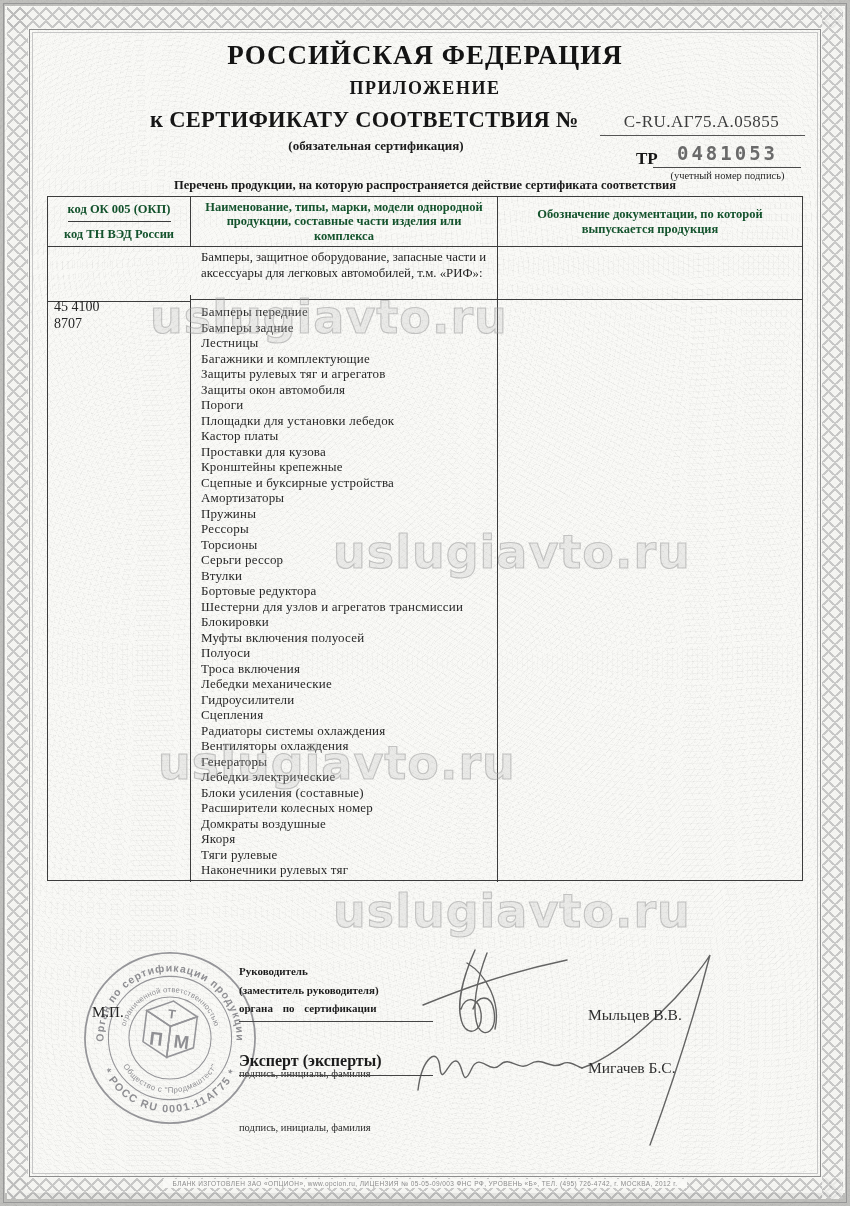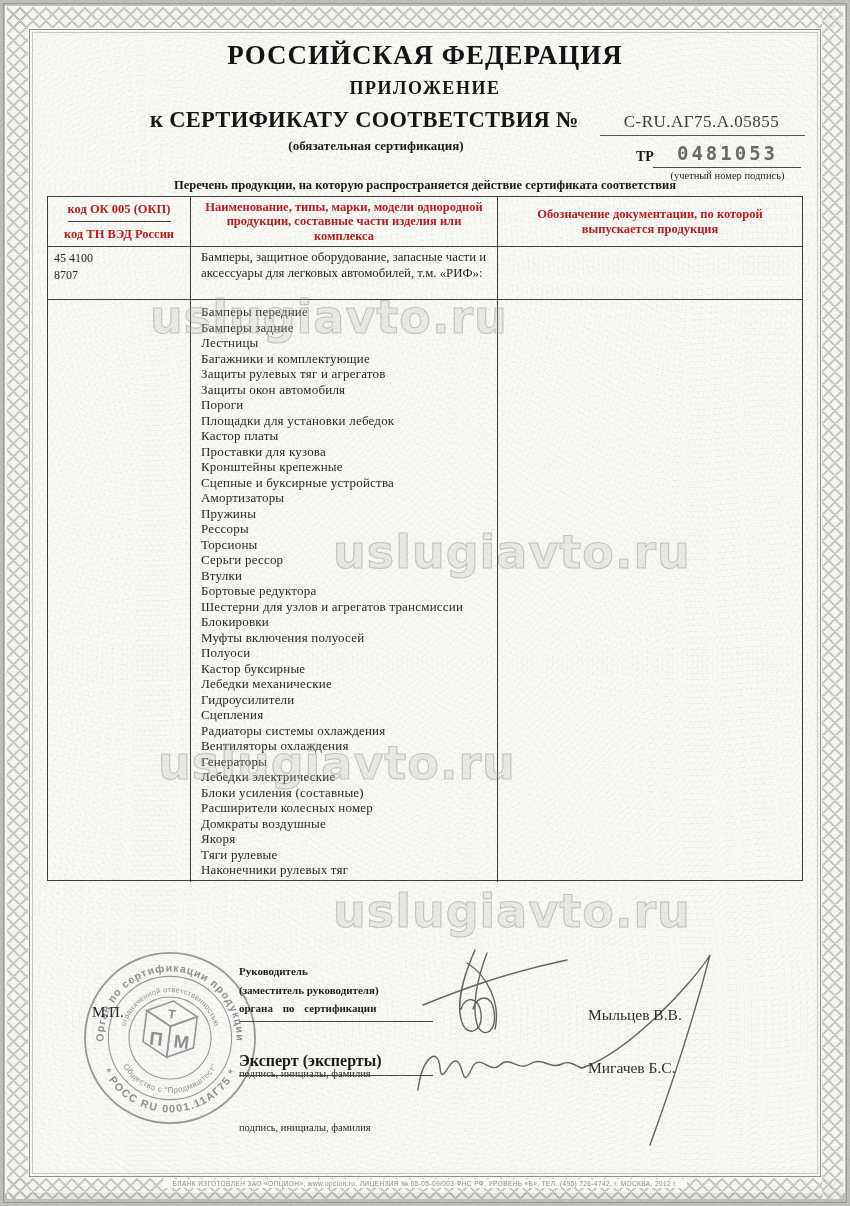--- a/index.html
+++ b/index.html
@@ -34,39 +34,39 @@
 
   .abs{position:absolute;}
   .center{text-align:center;}
 
   .title{left:0;right:0;top:40px;font-size:27px;font-weight:bold;letter-spacing:1px;color:#141414;}
   .subtitle{left:0;right:0;top:78px;font-size:18px;font-weight:bold;letter-spacing:1.5px;color:#161616;}
   .cert-label{left:150px;top:107px;font-size:22.5px;font-weight:bold;color:#161616;letter-spacing:.3px;}
   .cert-number{left:600px;width:203px;top:112px;font-size:17px;color:#3c3c3c;text-align:center;letter-spacing:.5px;}
   .cert-underline{left:600px;width:205px;top:135px;border-bottom:1.3px solid #555;height:0;}
   .oblig{left:152px;width:448px;top:138px;font-size:13px;font-weight:bold;color:#1c1c1c;}
-  .tr-label{left:636px;top:149px;font-size:14px;font-weight:bold;color:#161616;}
+  .tr-label{left:636px;top:149px;font-size:17px;font-weight:bold;color:#161616;}
   .blank-number{left:655px;width:145px;top:142px;font-family:"DejaVu Sans Mono",monospace;
     font-size:19px;font-weight:bold;color:#6a6a6a;letter-spacing:3px;text-align:center;}
   .blank-underline{left:653px;width:148px;top:167px;border-bottom:1.2px solid #4a4a4a;height:0;}
   .blank-caption{left:640px;width:175px;top:170px;font-size:10.5px;color:#2a2a2a;text-align:center;}
   .table-caption{left:0;right:0;top:178px;font-size:12.5px;font-weight:bold;color:#1a1a1a;}
 
   
   .cert-table{left:47px;top:196px;width:756px;height:685px;border:1.5px solid #3c3c3c;
     display:grid;grid-template-columns:143px 307px 1fr;grid-template-rows:50px 53px 1fr;
     background:transparent;z-index:2;box-sizing:border-box;}
   .cell{border-right:1px solid #3c3c3c;border-bottom:1px solid #3c3c3c;box-sizing:border-box;}
   .cell:nth-child(3n){border-right:none;}
   .row-last{border-bottom:none;}
-  .hdr{font-size:12.5px;font-weight:bold;color:#b91c1c;display:flex;align-items:center;justify-content:center;text-align:center;line-height:14.5px;padding:2px 8px;}
+  .hdr{font-size:12.5px;font-weight:bold;color:#14532d;display:flex;align-items:center;justify-content:center;text-align:center;line-height:14.5px;padding:2px 8px;}
   .hdr-split{display:flex;flex-direction:column;padding:0;}
   .hdr-split > div{flex:1;display:flex;align-items:center;justify-content:center;}
   .hdr-split > div:first-child{border-bottom:1px solid #3c3c3c;}
-  .codes{font-size:12px;padding:3px 6px;line-height:17px;color:#252525;}
+  .codes{font-size:14px;padding:3px 6px;line-height:17px;color:#252525;margin-top:48px;}
   .desc{font-size:12.8px;padding:3px 10px;line-height:15.8px;color:#252525;}
   .products{font-size:13px;padding:4px 10px;line-height:15.5px;color:#282828;letter-spacing:.2px;}
   .product-line{white-space:nowrap;}
 
   
   .wm{position:absolute;font-family:"DejaVu Sans",sans-serif;font-weight:bold;font-size:46px;
     letter-spacing:1px;color:rgba(180,180,180,.22);-webkit-text-stroke:1.1px rgba(150,150,150,.5);
     z-index:5;pointer-events:none;}
 
   
@@ -144,21 +144,21 @@
       <div class="product-line">Пружины</div>
       <div class="product-line">Рессоры</div>
       <div class="product-line">Торсионы</div>
       <div class="product-line">Серьги рессор</div>
       <div class="product-line">Втулки</div>
       <div class="product-line">Бортовые редуктора</div>
       <div class="product-line">Шестерни для узлов и агрегатов трансмиссии</div>
       <div class="product-line">Блокировки</div>
       <div class="product-line">Муфты включения полуосей</div>
       <div class="product-line">Полуоси</div>
-      <div class="product-line">Кастор буксирные</div>
+      <div class="product-line">Троса включения</div>
       <div class="product-line">Лебедки механические</div>
       <div class="product-line">Гидроусилители</div>
       <div class="product-line">Сцепления</div>
       <div class="product-line">Радиаторы системы охлаждения</div>
       <div class="product-line">Вентиляторы охлаждения</div>
       <div class="product-line">Генераторы</div>
       <div class="product-line">Лебедки электрические</div>
       <div class="product-line">Блоки усиления (составные)</div>
       <div class="product-line">Расширители колесных номер</div>
       <div class="product-line">Домкраты воздушные</div>

